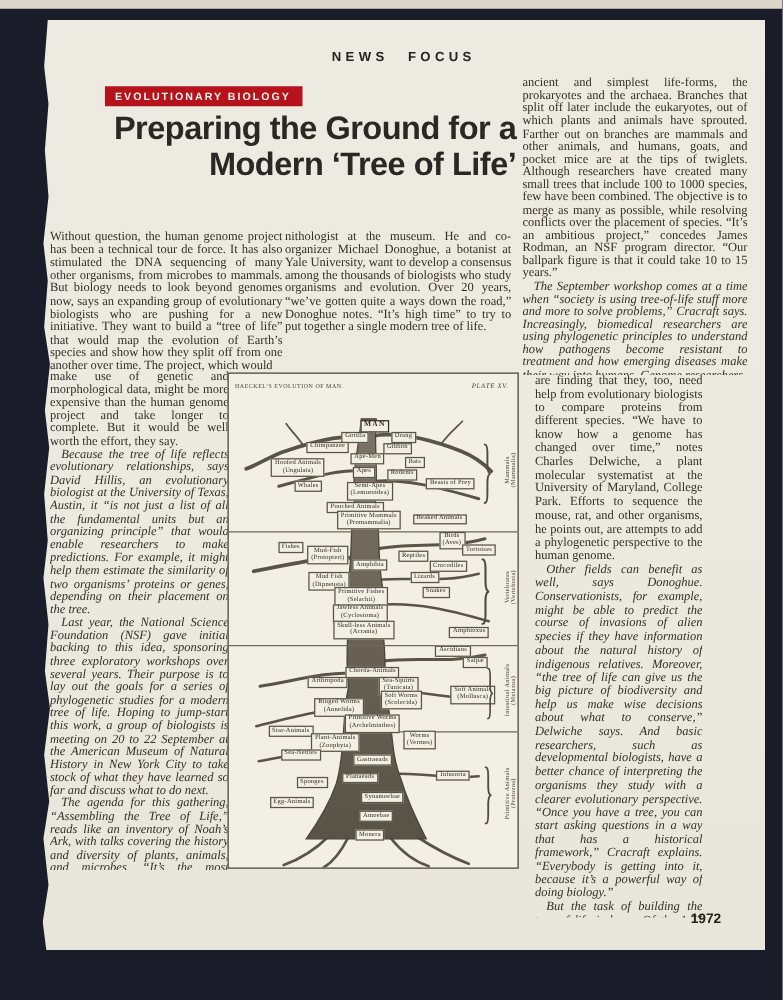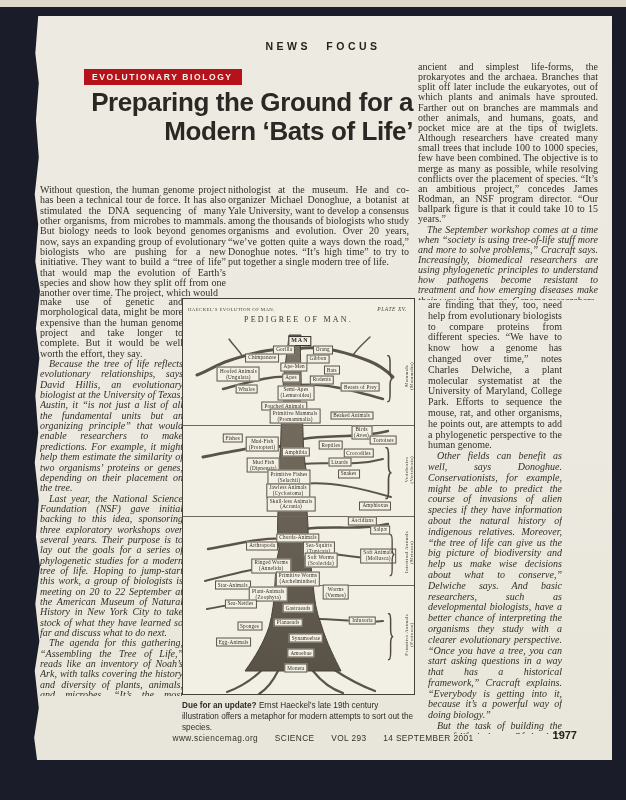--- a/index.html
+++ b/index.html
@@ -68,21 +68,21 @@
   <div class="top-strip"></div>
 
   <div class="page">
 
     <div class="masthead">NEWS FOCUS</div>
 
     <div class="kicker">EVOLUTIONARY BIOLOGY</div>
 
     <div class="headline">
       <div>Preparing the Ground for a</div>
-      <div>Modern ‘Bats of Life’</div>
+      <div>Modern ‘Tree of Life’</div>
     </div>
 
 
     <div class="bodytext col1w">
       <p>Without question, the human genome project has been a technical tour de force. It has also stimulated the DNA sequencing of many other organisms, from microbes to mammals. But biology needs to look beyond genomes now, says an expanding group of evolutionary biologists who are pushing for a new initiative. They want to build a “tree of life” that would map the evolution of Earth’s species and show how they split off from one another over time. The project, which would</p>
     </div>
     <div class="bodytext col1n">
       <p>make use of genetic and morphological data, might be more expensive than the human genome project and take longer to complete. But it would be well worth the effort, they say.</p>
       <p class="ind">Because the tree of life reflects evolutionary relationships, says David Hillis, an evolutionary biologist at the University of Texas, Austin, it “is not just a list of all the fundamental units but an organizing principle” that would enable researchers to make predictions. For example, it might help them estimate the similarity of two organisms’ proteins or genes, depending on their placement on the tree.</p>
       <p class="ind">Last year, the National Science Foundation (NSF) gave initial backing to this idea, sponsoring three exploratory workshops over several years. Their purpose is to lay out the goals for a series of phylogenetic studies for a modern tree of life. Hoping to jump-start this work, a group of biologists is meeting on 20 to 22 September at the American Museum of Natural History in New York City to take stock of what they have learned so far and discuss what to do next.</p>
@@ -226,29 +226,19 @@
 (Metazoa)</span>
           </div>
           <div class="fig-bracket" style="top: 84.9%;">
             <span class="brace" style="font-size: 56px; line-height: 56px;">}</span>
             <span class="btxt">Primitive Animals
 (Protozoa)</span>
           </div>
         </div>
       <div class="fig-head-left">HAECKEL’S EVOLUTION OF MAN.</div>
       <div class="fig-head-right">PLATE XV.</div>
-      <div class="fig-title">PEDIGREE OF MAN.</div>
-    </div>
-
-    <div class="caption">
-      <b>Due for an update?</b><span> Ernst Haeckel’s late 19th century illustration offers a metaphor for modern attempts to sort out the species.</span>
-    </div>
-
-    <div class="footer">
-      <span>www.sciencemag.org</span>
-      <span>SCIENCE</span>
-      <span>VOL 293</span>
-      <span>14 SEPTEMBER 2001</span>
-    </div>
-    <div class="folio">1977</div>
+    </div>
+
+
+    <div class="folio">1972</div>
 
   </div>
 </div>
 
 </body></html>

